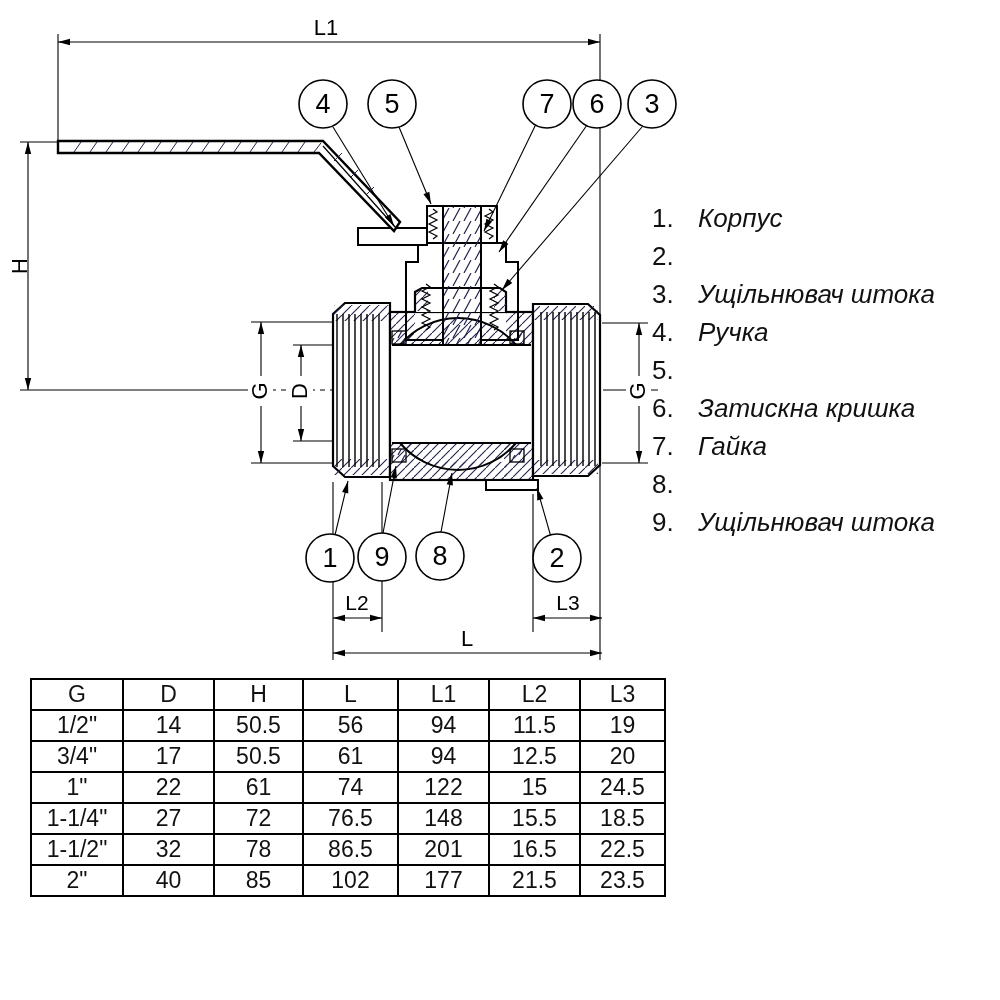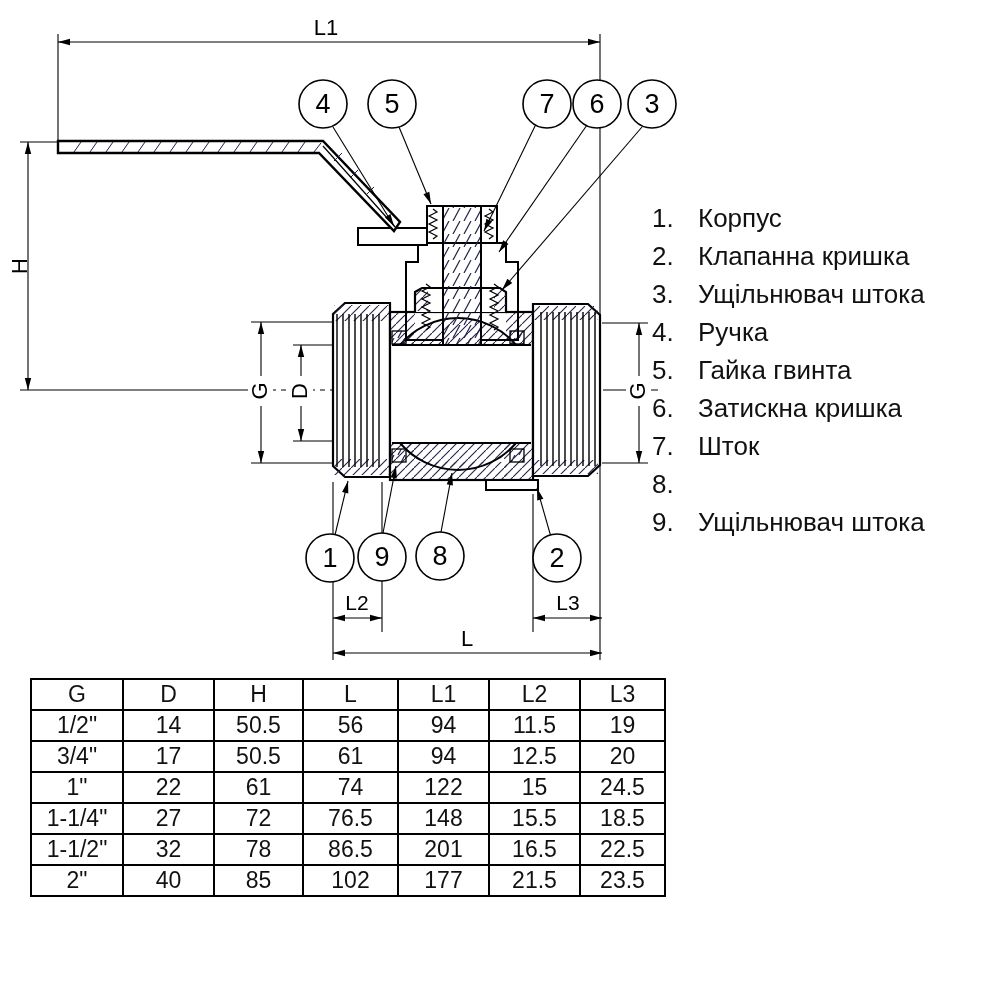--- a/index.html
+++ b/index.html
@@ -3,21 +3,21 @@
 <meta charset="utf-8">
 <style>
   html,body{margin:0;padding:0;background:#ffffff;}
   #page{position:relative;width:1000px;height:1000px;background:#ffffff;overflow:hidden;
         font-family:"Liberation Sans", sans-serif;color:#000;}
   #drawing{position:absolute;left:0;top:0;}
   
   #parts-list{position:absolute;left:652px;top:203px;}
   .part-item{display:flex;align-items:baseline;height:38px;font-size:26px;color:#111;}
   .part-num{width:46px;flex:0 0 46px;}
-  .part-label{white-space:nowrap;}
+  .part-label{white-space:nowrap;font-style:italic;}
   
   #dim-table{position:absolute;left:30px;top:678px;border-collapse:collapse;table-layout:fixed;}
   #dim-table th,#dim-table td{border:2px solid #000;text-align:center;vertical-align:middle;
       height:29px;padding:0;font-size:23px;font-weight:normal;color:#111;}
   #dim-table{border:2px solid #000;}
   text{font-family:"Liberation Sans", sans-serif;fill:#000;}
 </style>
 </head>
 <body>
 
@@ -209,41 +209,39 @@
   </g>
 </svg>
 
 <div id="parts-list">
   <div class="part-item">
     <span class="part-num">1.</span>
     <span class="part-label">Корпус</span>
   </div>
   <div class="part-item">
     <span class="part-num">2.</span>
-    <span class="part-label">Клапанна кришка</span>
   </div>
   <div class="part-item">
     <span class="part-num">3.</span>
     <span class="part-label">Ущільнювач штока</span>
   </div>
   <div class="part-item">
     <span class="part-num">4.</span>
     <span class="part-label">Ручка</span>
   </div>
   <div class="part-item">
     <span class="part-num">5.</span>
-    <span class="part-label">Гайка гвинта</span>
   </div>
   <div class="part-item">
     <span class="part-num">6.</span>
     <span class="part-label">Затискна кришка</span>
   </div>
   <div class="part-item">
     <span class="part-num">7.</span>
-    <span class="part-label">Шток</span>
+    <span class="part-label">Гайка</span>
   </div>
   <div class="part-item">
     <span class="part-num">8.</span>
   </div>
   <div class="part-item">
     <span class="part-num">9.</span>
     <span class="part-label">Ущільнювач штока</span>
   </div>
 </div>
 

